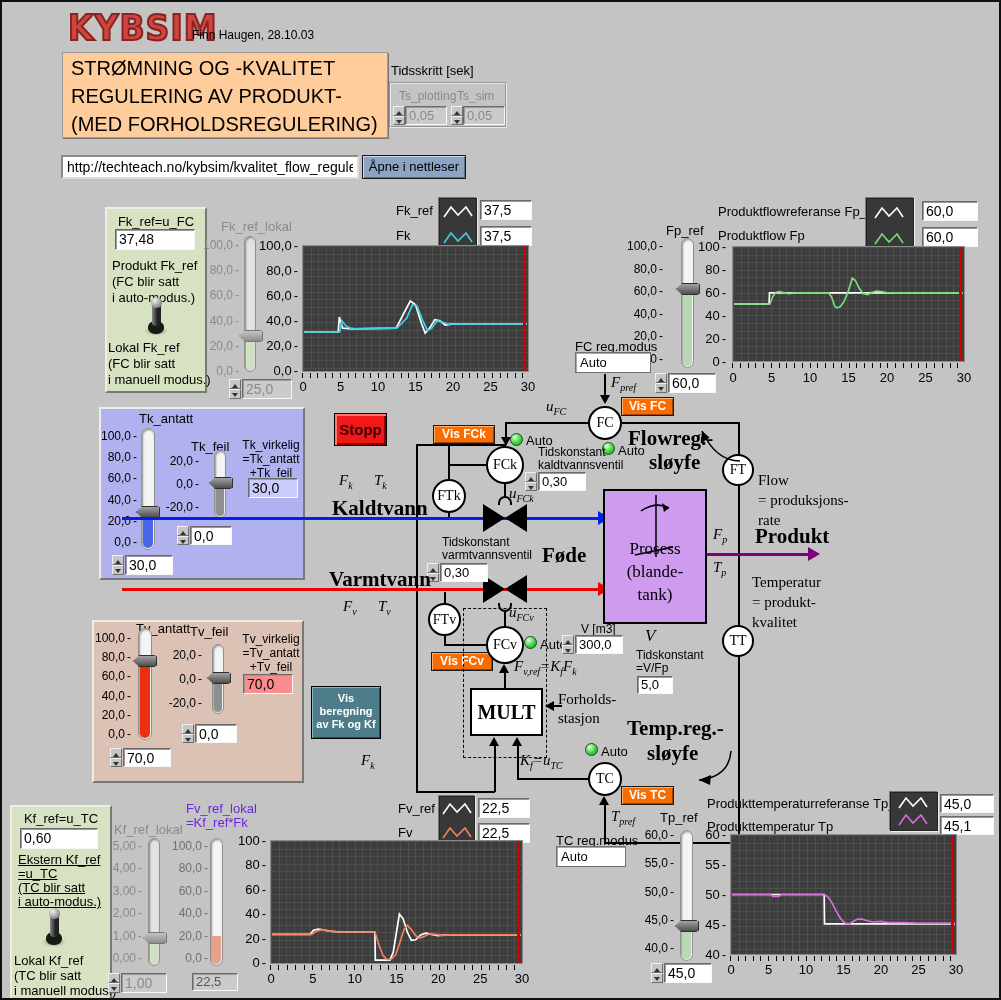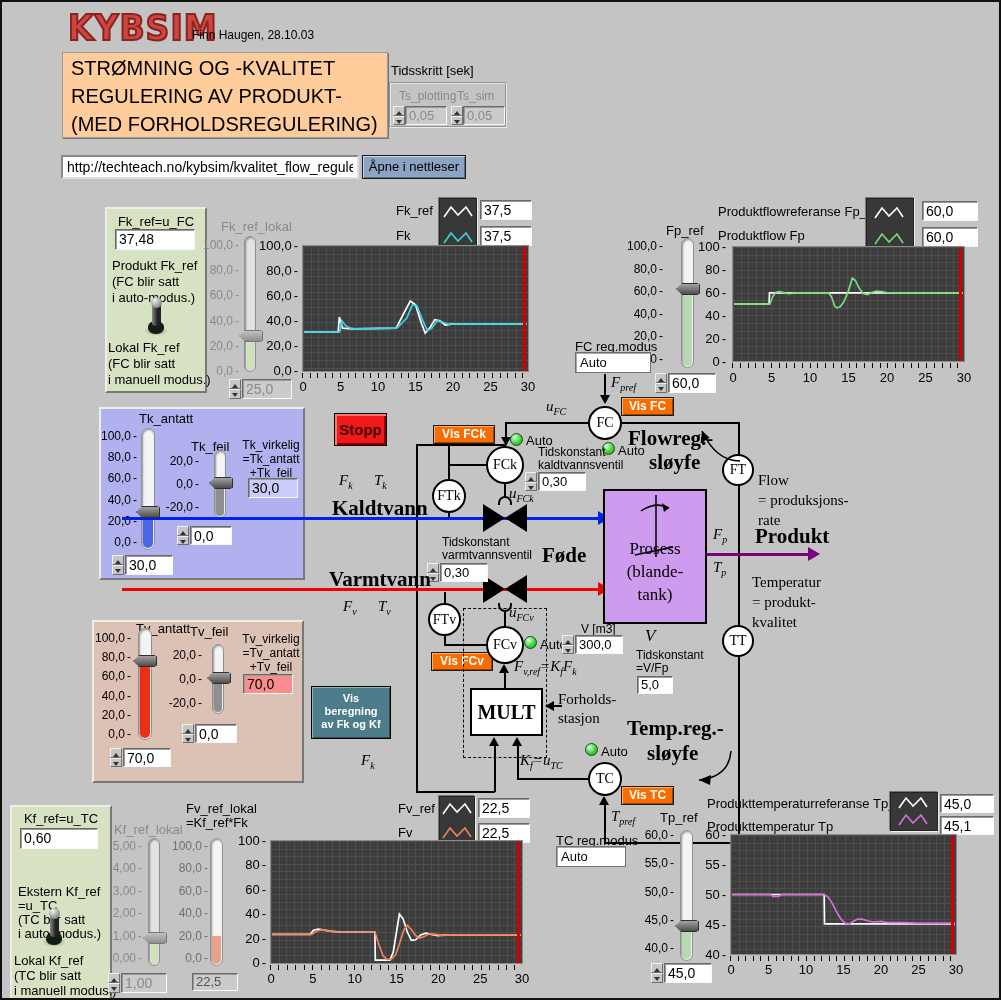--- a/index.html
+++ b/index.html
@@ -2,21 +2,21 @@
 <html><head>
 <meta charset="utf-8">
 <style>
   html,body{margin:0;padding:0;background:#9a9a9a;}
   #app{position:relative;width:1001px;height:1000px;background:#c4c4c4;border:2px solid #101010;
        box-sizing:border-box;font-family:"Liberation Sans",sans-serif;overflow:hidden;}
   .abs{position:absolute;}
   .t{position:absolute;font-size:13px;color:#000;white-space:nowrap;}
   .t12{font-size:12px;}
   .gray{color:#8a8a8a;}
-  .dgray{color:#000000;}
+  .dgray{color:#6d28d9;}
   .center{text-align:center;}
   .serif{font-family:"Liberation Serif",serif;}
   .bigserif{font-family:"Liberation Serif",serif;font-weight:bold;font-size:21px;}
   .midserif{font-family:"Liberation Serif",serif;font-size:15px;}
   .math{position:absolute;font-family:"Liberation Serif",serif;font-style:italic;font-size:15px;white-space:nowrap;}
   .math sub{font-size:10px;}
   .panel{position:absolute;box-sizing:border-box;
          border-top:2px solid #eceee8;border-left:2px solid #eceee8;
          border-bottom:2px solid #787878;border-right:2px solid #787878;}
   .vbox{position:absolute;background:#fff;color:#000;font-size:14px;line-height:17px;
@@ -344,21 +344,21 @@
       <div>=Tv_antatt</div>
       <div>+Tv_feil</div>
     </div>
   <div class="vbox" style="left:241px;top:672px;width:50px;height:20px;background:#f98c8c;">70,0</div>
 
   <div class="btn-stop" style="left:332px;top:411px;width:53px;height:33px;line-height:31px;">Stopp</div>
   <div class="btn-orange" style="left:431px;top:423px;width:62px;height:19px;line-height:17px;">Vis FCk</div>
   <div class="btn-orange" style="left:619px;top:395px;width:53px;height:19px;line-height:17px;">Vis FC</div>
   <div class="btn-orange" style="left:429px;top:650px;width:62px;height:19px;line-height:17px;">Vis FCv</div>
   <div class="btn-orange" style="left:619px;top:784px;width:53px;height:19px;line-height:17px;">Vis TC</div>
-  <div class="btn-teal lines" style="left:309px;top:684px;width:80px;height:53px;">
+  <div class="btn-teal lines" style="left:309px;top:684px;width:70px;height:53px;">
       <div>Vis</div>
       <div>beregning</div>
       <div>av Fk og Kf</div>
     </div>
 
   <div class="wire" style="left:504px;top:420px;width:84px;height:2px;"></div>
   <div class="wire" style="left:503px;top:420px;width:2px;height:15px;"></div>
   <div class="arr down" style="left:499px;top:435px;"></div>
   <div class="wire" style="left:620px;top:420px;width:118px;height:2px;"></div>
   <div class="wire" style="left:736px;top:420px;width:2px;height:33px;"></div>
@@ -523,21 +523,21 @@
   <div class="math" style="left:643px;top:624px;font-size:17px;">V</div>
   <div class="abs lines t12" style="left:634px;top:647px;line-height:13px;">
       <div>Tidskonstant</div>
       <div>=V/Fp</div>
     </div>
   <div class="vbox" style="left:635px;top:674px;width:36px;height:18px;font-size:13px;line-height:14px;">5,0</div>
 
   <div class="panel" style="left:8px;top:803px;width:102px;height:195px;background:#d6e2c2;"></div>
   <div class="t center" style="left:8px;top:809px;width:102px;">Kf_ref=u_TC</div>
   <div class="vbox" style="left:18px;top:826px;width:78px;height:21px;">0,60</div>
-  <div class="abs lines" style="left:16px;top:883px;font-size:13px;line-height:14px;">
+  <div class="abs lines" style="left:16px;top:851px;font-size:13px;line-height:14px;text-decoration:underline;">
       <div>Ekstern Kf_ref</div>
       <div>=u_TC</div>
       <div>(TC blir satt</div>
       <div>i auto-modus.)</div>
     </div>
   <div class="toggle" style="left:38px;top:903px;">
     <div class="shadow"></div>
       <div class="base"></div>
       <div class="lever"></div>
       <div class="knob"></div>

